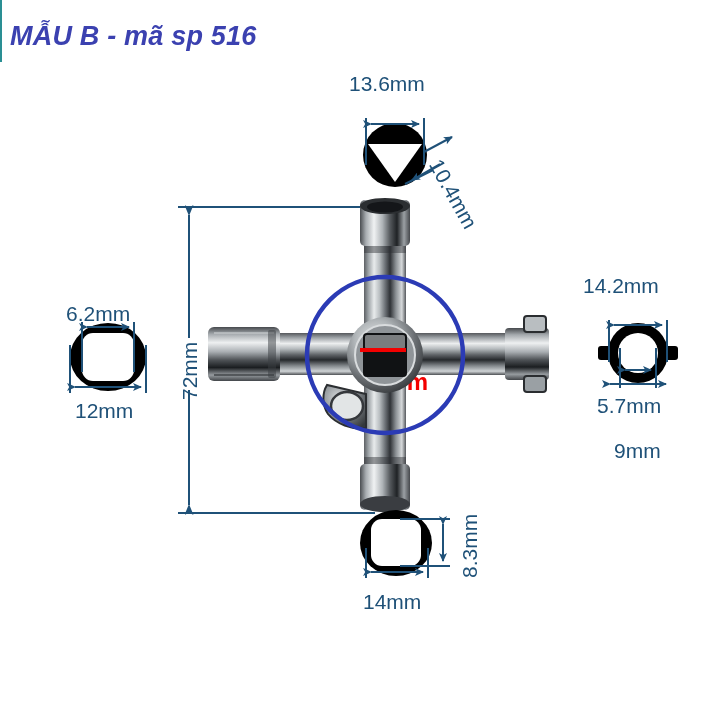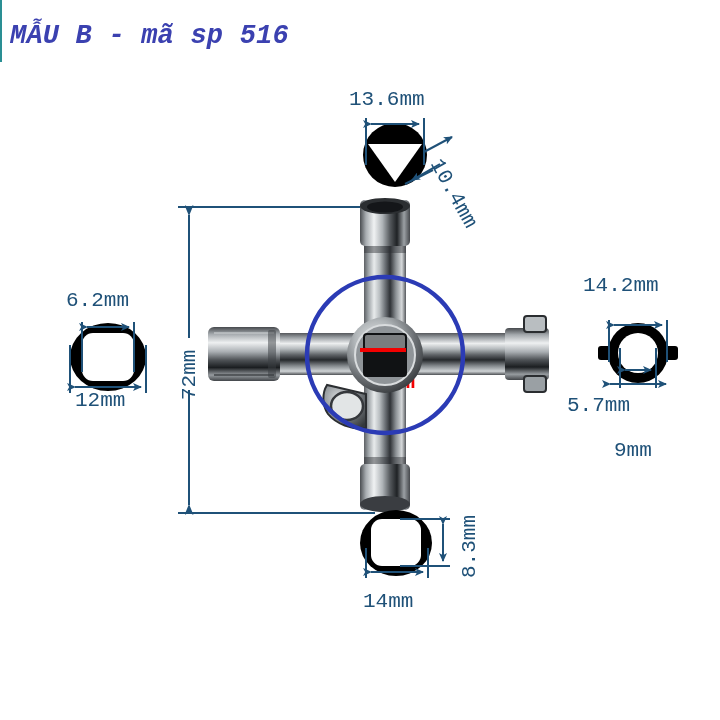--- a/index.html
+++ b/index.html
@@ -9,21 +9,20 @@
   }
   body {
     font-family: "Liberation Sans", sans-serif;
   }
   #page {
     position: relative;
     width: 720px;
     height: 720px;
     background: #ffffff;
     overflow: hidden;
-    font-family: Liberation Mono, monospace;
   }
   .edge-line {
     position: absolute;
     left: 0;
     top: 0;
     width: 2px;
     height: 62px;
     background: #2a8f94;
   }
   .title {
@@ -70,33 +69,33 @@
 </style>
 </head>
 <body>
 
 <div id="page">
 
   <div class="edge-line"></div>
 
   <div class="title">MẪU B - mã sp 516</div>
 
-  <div class="dim-label" style="left:349px; top:88px;">13.6mm</div>
+  <div class="dim-label" style="left:349px; top:72px;">13.6mm</div>
 
   <div class="dim-label rot-diag" style="left:445px; top:155px;">10.4mm</div>
 
-  <div class="dim-label" style="left:66px; top:289px;">6.2mm</div>
-
-  <div class="dim-label" style="left:75px; top:389px;">12mm</div>
+  <div class="dim-label" style="left:66px; top:302px;">6.2mm</div>
+
+  <div class="dim-label" style="left:75px; top:399px;">12mm</div>
 
   <div class="dim-label rot90" style="left:178px; top:400px;">72mm</div>
 
   <div class="dim-label" style="left:583px; top:274px;">14.2mm</div>
 
-  <div class="dim-label" style="left:567px; top:394px;">5.7mm</div>
+  <div class="dim-label" style="left:597px; top:394px;">5.7mm</div>
 
   <div class="dim-label" style="left:614px; top:439px;">9mm</div>
 
   <div class="dim-label" style="left:363px; top:590px;">14mm</div>
 
   <div class="dim-label rot90" style="left:458px; top:578px;">8.3mm</div>
 
   <div class="red-label" style="left:366px; top:368px;">5mm</div>
 
   <svg class="overlay" viewBox="0 0 720 720">

